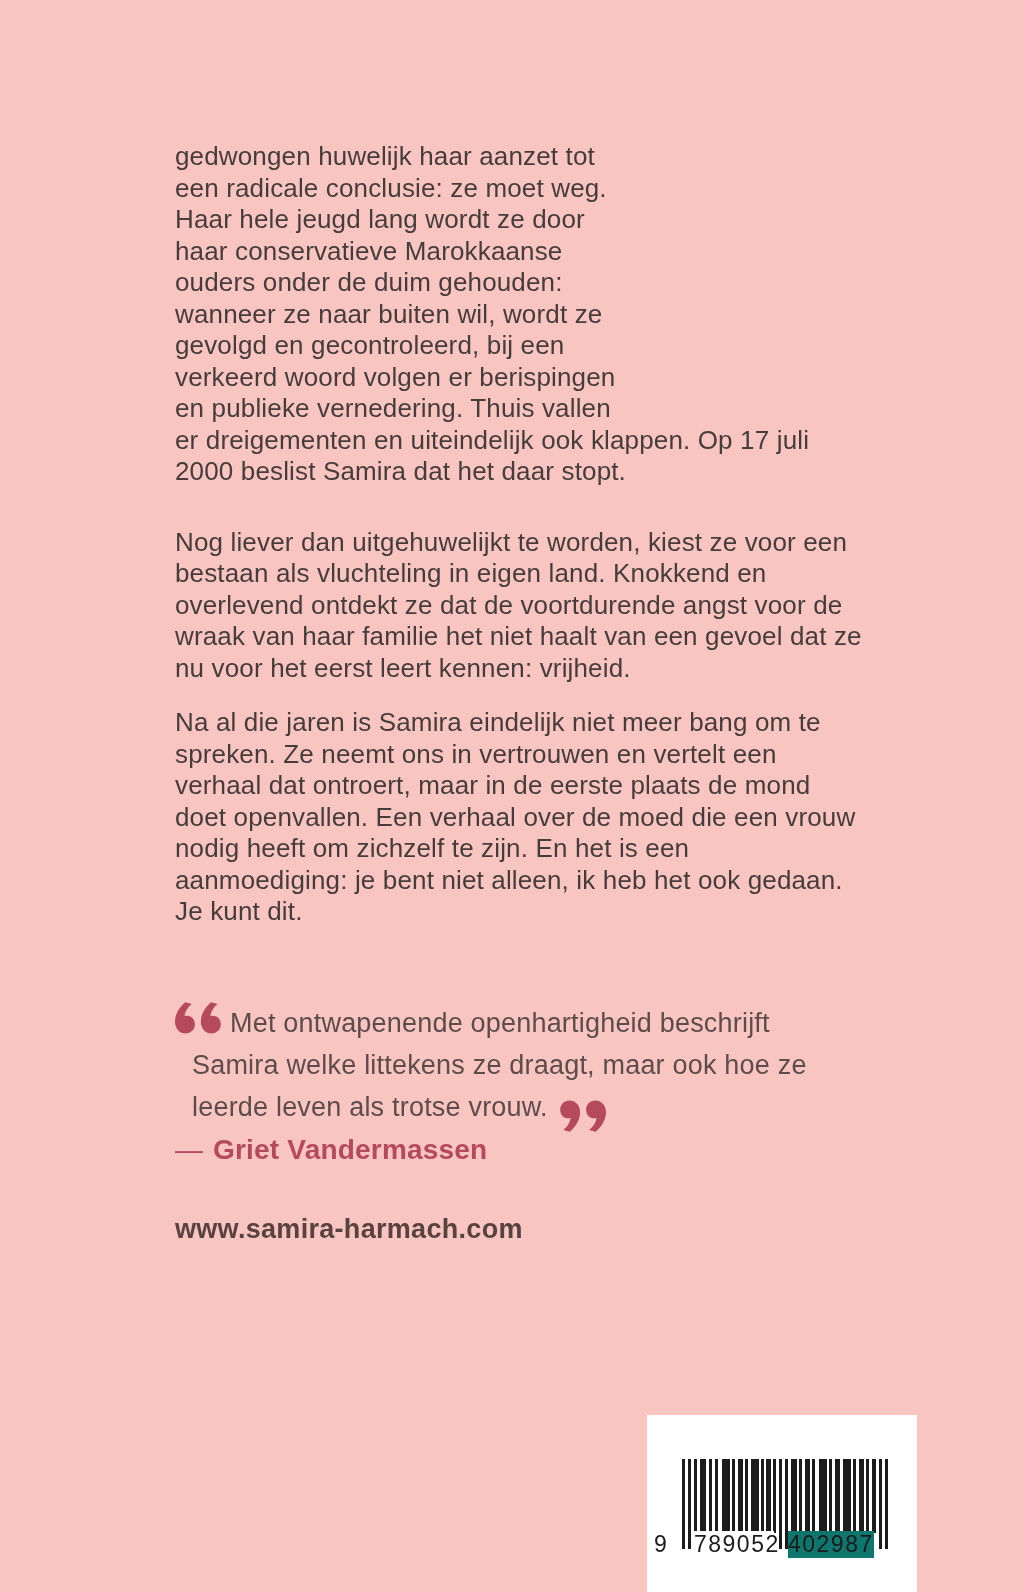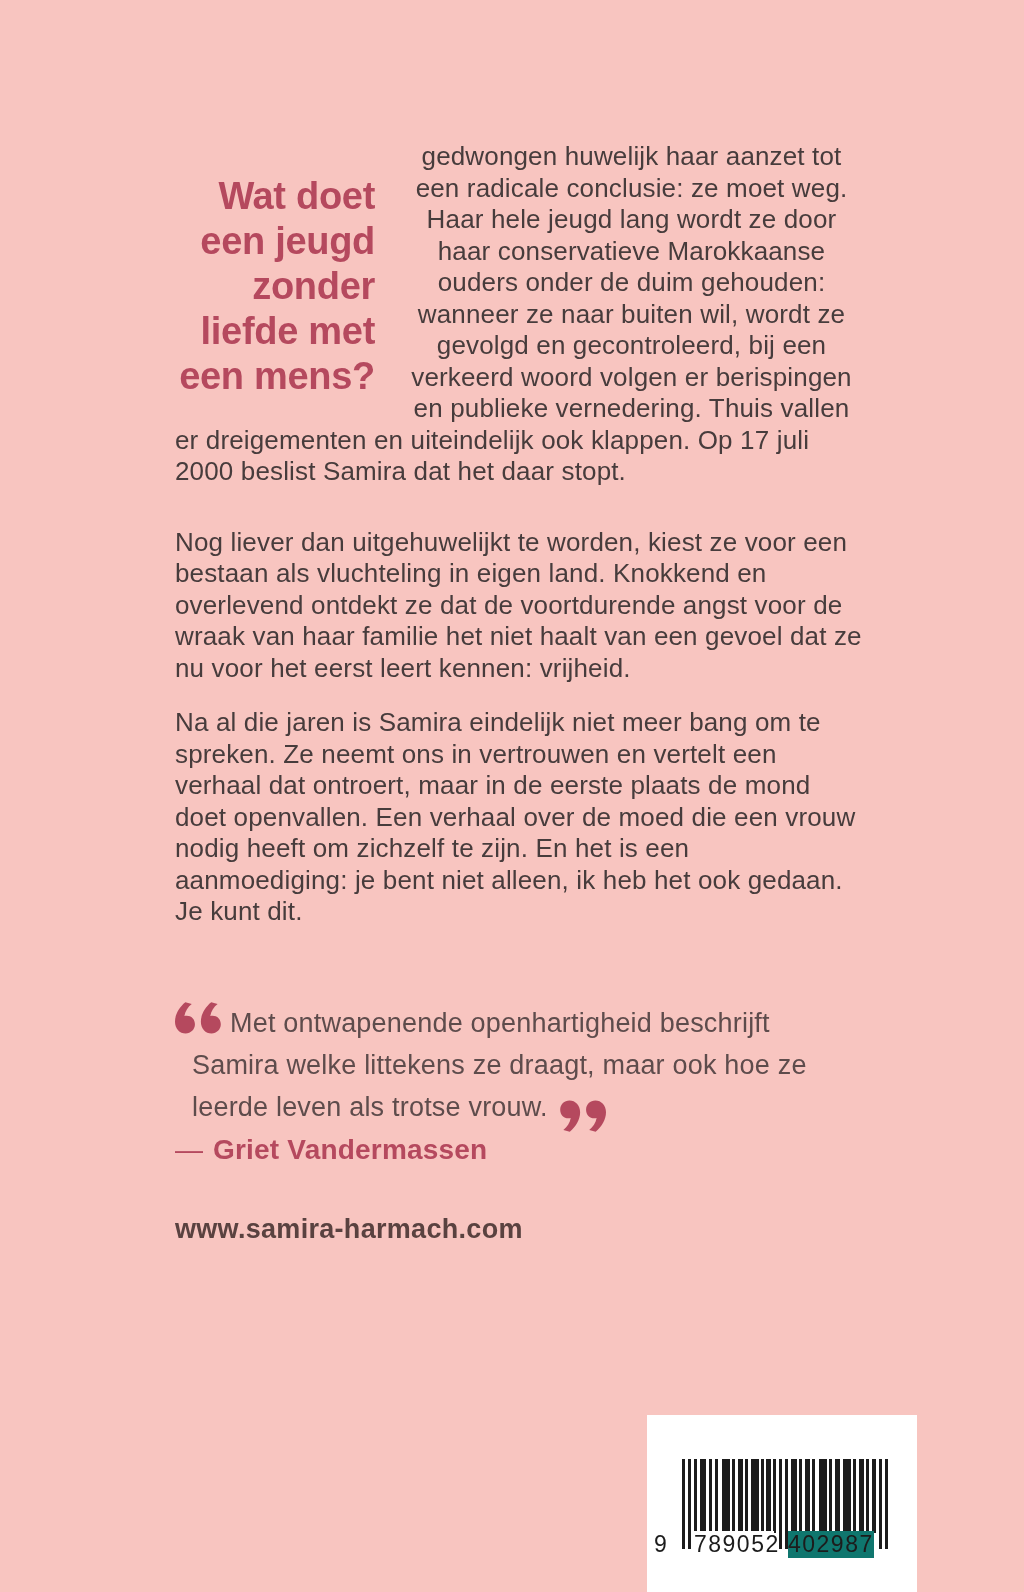--- a/index.html
+++ b/index.html
@@ -32,21 +32,21 @@
   .pullquote{
     width:200px;
     margin-right:25px;
     padding-top:33px;
     text-align:right;
     font-size:38px;line-height:45px;
     font-weight:700;
     letter-spacing:-0.3px;
     color:var(--rose);
   }
-  .wrapped{width:463px;text-align:center;}
+  .wrapped{width:463px;}
   .para2{margin-top:39px;}
   .para3{margin-top:23px;}
   .endorse{
     margin-top:74px;
     width:660px;
     padding-left:17px;
     font-size:27px;line-height:42px;
     color:var(--quote);
     letter-spacing:0.2px;
   }
@@ -98,21 +98,20 @@
   .digits .g2{left:106px;width:86px;background:#0f766e;letter-spacing:1.5px;}
 </style>
 </head>
 <body>
 
 <div id="cover">
   <div class="content">
 
 
     <div class="midrow">
-      <div class="pullquote">Wat doet een jeugd zonder liefde met een mens?</div>
       <p class="body wrapped">gedwongen huwelijk haar aanzet tot een radicale conclusie: ze moet weg. Haar hele jeugd lang wordt ze door haar conservatieve Marokkaanse ouders onder de duim gehouden: wanneer ze naar buiten wil, wordt ze gevolgd en gecontroleerd, bij een verkeerd woord volgen er berispingen en publieke vernedering. Thuis vallen</p>
     </div>
 
     <p class="body">er dreigementen en uiteindelijk ook klappen. Op 17 juli 2000 beslist Samira dat het daar stopt.</p>
 
     <p class="body para2">Nog liever dan uitgehuwelijkt te worden, kiest ze voor een bestaan als vluchteling in eigen land. Knokkend en overlevend ontdekt ze dat de voortdurende angst voor de wraak van haar familie het niet haalt van een gevoel dat ze nu voor het eerst leert kennen: vrijheid.</p>
 
     <p class="body para3">Na al die jaren is Samira eindelijk niet meer bang om te spreken. Ze neemt ons in vertrouwen en vertelt een verhaal dat ontroert, maar in de eerste plaats de mond doet openvallen. Een verhaal over de moed die een vrouw nodig heeft om zichzelf te zijn. En het is een aanmoediging: je bent niet alleen, ik heb het ook gedaan. Je kunt dit.</p>
 
     <div class="endorse">

